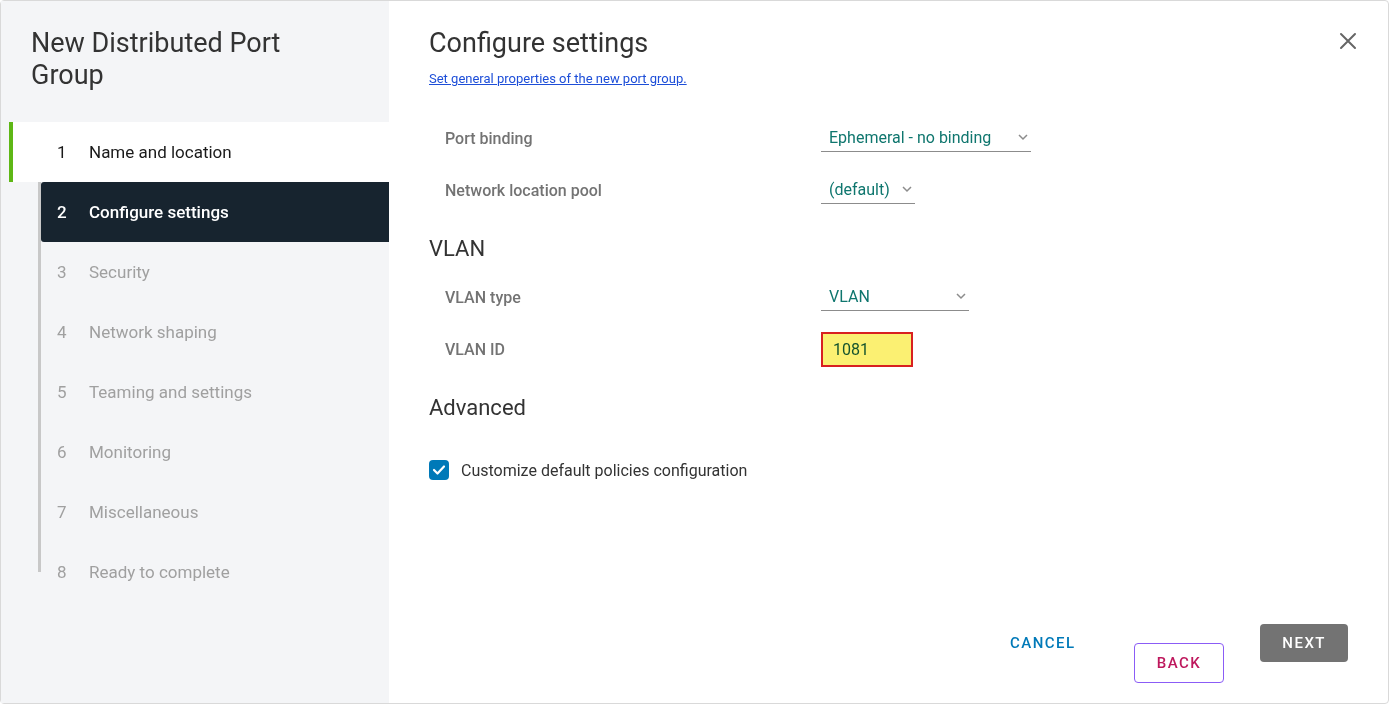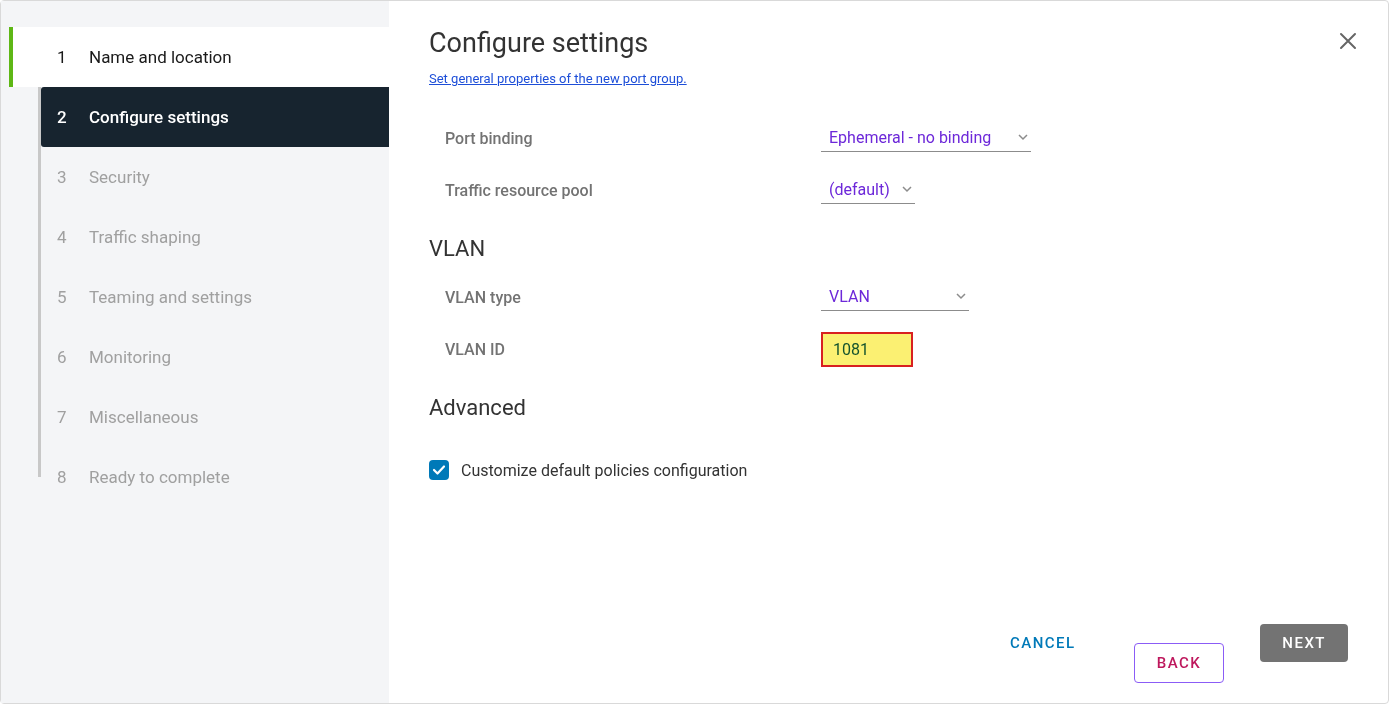--- a/index.html
+++ b/index.html
@@ -23,21 +23,21 @@
     
     .main { flex: 1; position: relative; display: flex; flex-direction: column; padding: 26px 40px 20px 40px; }
     .close-btn { position: absolute; top: 30px; right: 30px; cursor: pointer; color: #666; }
     .page-title { font-size: 27px; font-weight: 400; color: #333; margin-bottom: 12px; }
     .page-subtitle { font-size: 13px; color: #1d4ed8; margin-bottom: 26px; text-decoration: underline; }
 
     .form-row { display: flex; align-items: center; min-height: 52px; padding-left: 16px; }
     .form-label { width: 376px; font-size: 16px; color: #737373; font-weight: 500; }
     .form-control { flex: 0 0 auto; }
 
-    .select { display: inline-flex; align-items: center; justify-content: space-between; border-bottom: 1px solid #8c8c8c; padding: 4px 2px 4px 8px; font-size: 16px; color: #6d28d9; cursor: pointer; }
+    .select { display: inline-flex; align-items: center; justify-content: space-between; border-bottom: 1px solid #8c8c8c; padding: 4px 2px 4px 8px; font-size: 16px; color: #0f766e; cursor: pointer; }
     .select.wide1 { min-width: 210px; }
     .select.wide2 { min-width: 94px; }
     .select.wide3 { min-width: 148px; }
     .chev { margin-left: 8px; color: #8c8c8c; }
 
     .section-head { font-size: 22px; font-weight: 400; color: #333; margin: 20px 0 10px 0; }
 
     .text-input { border: 2px solid #d82020; background: #fbf072; padding: 6px 10px; font-size: 16px; color: #14532d; width: 92px; outline: none; }
 
     .checkbox-row { display: flex; padding-left: 0; margin-top: 14px; }
@@ -51,37 +51,38 @@
     .btn.cancel { color: #0079b8; }
     .btn.back { color: #be185d; border: 1px solid #8b5cf6; margin-top: 40px; }
     .btn.next { color: #fff; background: #737373; }
   </style>
 </head>
 <body>
 
 <div class="wizard">
 
   <aside class="sidebar">
+    <h1 class="sidebar-title">New Distributed Port Group</h1>
     <ul class="steps">
       <div class="steps-line"></div>
       <li class="step completed">
         <span class="step-num">1</span>
         <span class="step-label">Name and location</span>
       </li>
       <li class="step active">
         <span class="step-num">2</span>
         <span class="step-label">Configure settings</span>
       </li>
       <li class="step disabled">
         <span class="step-num">3</span>
         <span class="step-label">Security</span>
       </li>
       <li class="step disabled">
         <span class="step-num">4</span>
-        <span class="step-label">Traffic shaping</span>
+        <span class="step-label">Network shaping</span>
       </li>
       <li class="step disabled">
         <span class="step-num">5</span>
         <span class="step-label">Teaming and settings</span>
       </li>
       <li class="step disabled">
         <span class="step-num">6</span>
         <span class="step-label">Monitoring</span>
       </li>
       <li class="step disabled">
@@ -113,21 +114,21 @@
           <span class="chev">
             <svg width="12" height="12" viewBox="0 0 12 12">
                 <path d="M2 4 L6 8 L10 4" stroke="#8c8c8c" stroke-width="1.5" fill="none"></path>
               </svg>
           </span>
         </div>
       </div>
     </div>
 
     <div class="form-row">
-      <div class="form-label">Traffic resource pool</div>
+      <div class="form-label">Network location pool</div>
       <div class="form-control">
         <div class="select wide2">
           <span>(default)</span>
           <span class="chev">
             <svg width="12" height="12" viewBox="0 0 12 12">
                 <path d="M2 4 L6 8 L10 4" stroke="#8c8c8c" stroke-width="1.5" fill="none"></path>
               </svg>
           </span>
         </div>
       </div>

